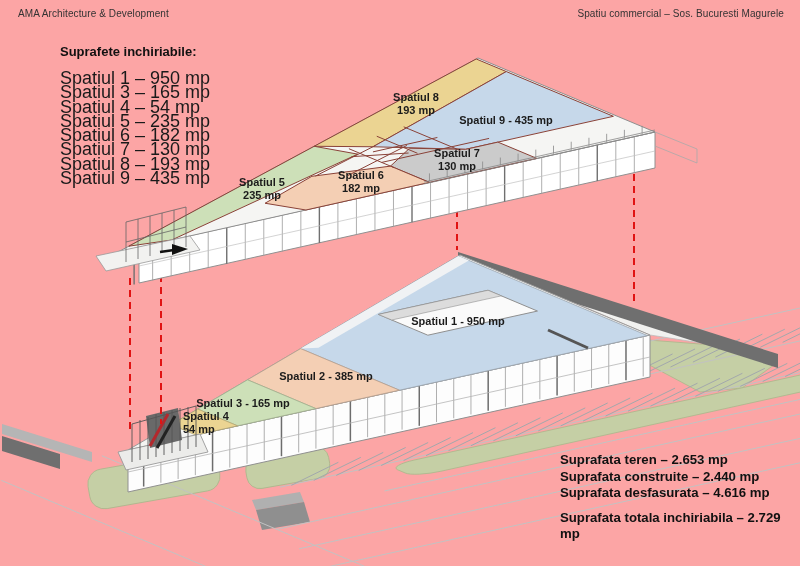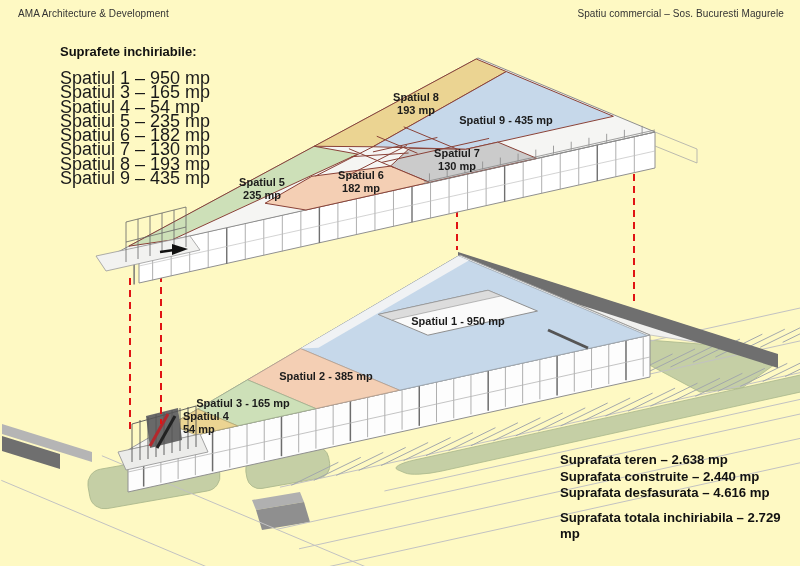--- a/index.html
+++ b/index.html
@@ -1,16 +1,16 @@
 <!DOCTYPE html>
 <html><head>
 <meta charset="utf-8">
 <style>
   html,body{margin:0;padding:0;background:#fff;}
-  .page{position:relative;width:800px;height:566px;background:#fef9c3;overflow:hidden;
+  .page{position:relative;width:800px;height:566px;background:#fca5a5;overflow:hidden;
         font-family:"Liberation Sans",sans-serif;color:#1a1a1a;}
   .hdr{position:absolute;top:8px;font-size:10px;color:#333;letter-spacing:.1px;}
   .hdr-left{left:18px;}
   .hdr-right{right:16px;}
   .legend{position:absolute;left:60px;top:44px;}
   .legend-title{font-size:13px;font-weight:bold;line-height:15px;margin-bottom:12px;color:#111;}
   .legend-item{font-size:18px;line-height:14.3px;color:#1a1a1a;}
   .totals{position:absolute;left:560px;top:452px;}
   .totals .tline{font-size:13.2px;font-weight:bold;line-height:16.5px;color:#111;}
   .totals .tline.total{margin-top:8px;}
@@ -316,19 +316,19 @@
       <text class="zl" text-anchor="middle" x="361" y="192">182 mp</text>
       <text class="zl" text-anchor="middle" x="457" y="157">Spatiul 7</text>
       <text class="zl" text-anchor="middle" x="457" y="170">130 mp</text>
       <text class="zl" text-anchor="middle" x="416" y="101">Spatiul 8</text>
       <text class="zl" text-anchor="middle" x="416" y="114">193 mp</text>
       <text class="zl" text-anchor="middle" x="506" y="124">Spatiul 9 -  435 mp</text>
     </g>
   </svg>
 
   <div class="totals">
-    <div class="tline">Suprafata teren – 2.638 mp</div>
+    <div class="tline">Suprafata teren – 2.653 mp</div>
     <div class="tline">Suprafata construite – 2.440 mp</div>
     <div class="tline">Suprafata desfasurata – 4.616 mp</div>
     <div class="tline total">Suprafata totala inchiriabila – 2.729 mp</div>
   </div>
 
 </div>
 
 </body></html>

